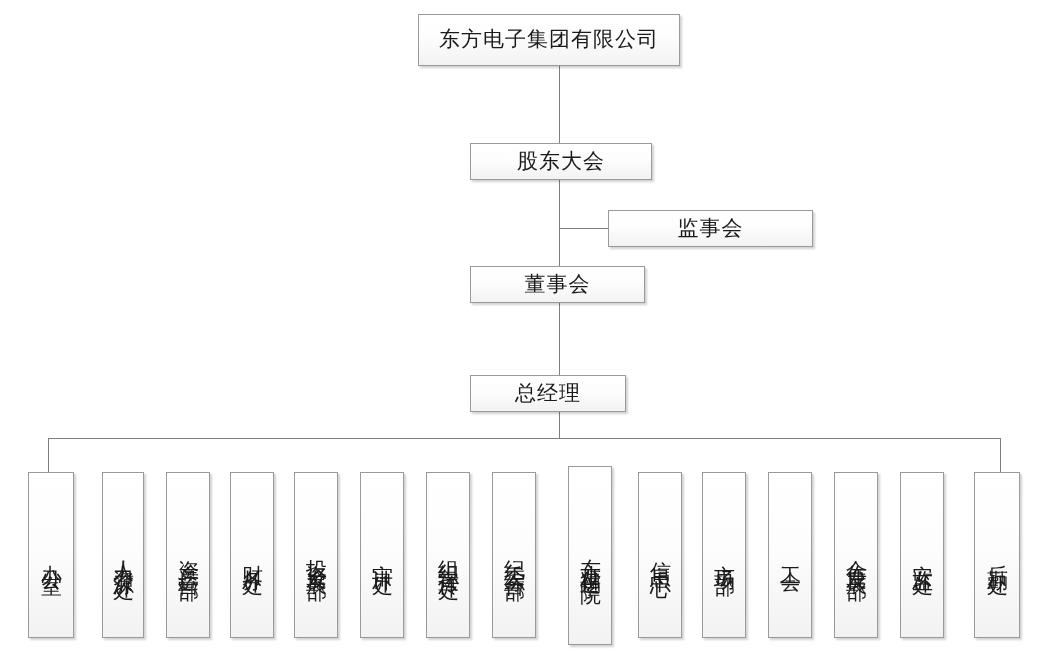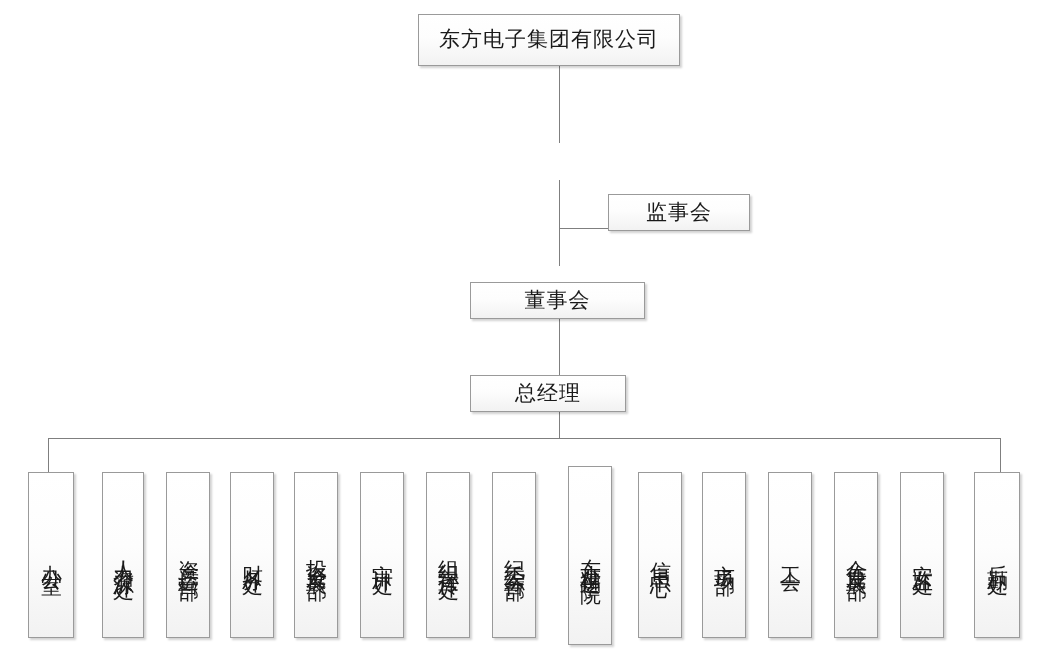--- a/index.html
+++ b/index.html
@@ -77,26 +77,29 @@
   <div class="conn h" style="left:48px; top:438px; width:953px;"></div>
 
   <div class="conn v" style="left:48px; top:438px; height:34px;"></div>
 
   <div class="conn v" style="left:1000px; top:438px; height:34px;"></div>
 
   <div class="node horiz" style="left:418px; top:14px; width:262px; height:52px;">
     <span class="label">东方电子集团有限公司</span>
   </div>
 
+  <div class="node horiz" style="left:470px; top:143px; width:182px; height:37px;">
+    <span class="label">股东大会</span>
+  </div>
 
-  <div class="node horiz" style="left:608px; top:194px; width:142px; height:37px;">
+  <div class="node horiz" style="left:608px; top:210px; width:205px; height:37px;">
     <span class="label">监事会</span>
   </div>
 
-  <div class="node horiz" style="left:470px; top:266px; width:175px; height:37px;margin-top:16px;">
+  <div class="node horiz" style="left:470px; top:266px; width:175px; height:37px;">
     <span class="label">董事会</span>
   </div>
 
   <div class="node horiz" style="left:470px; top:375px; width:156px; height:37px;">
     <span class="label">总经理</span>
   </div>
 
   <div class="node vert" style="left:28px; top:472px; width:46px; height:166px;">
     <span class="label">办公室</span>
   </div>

